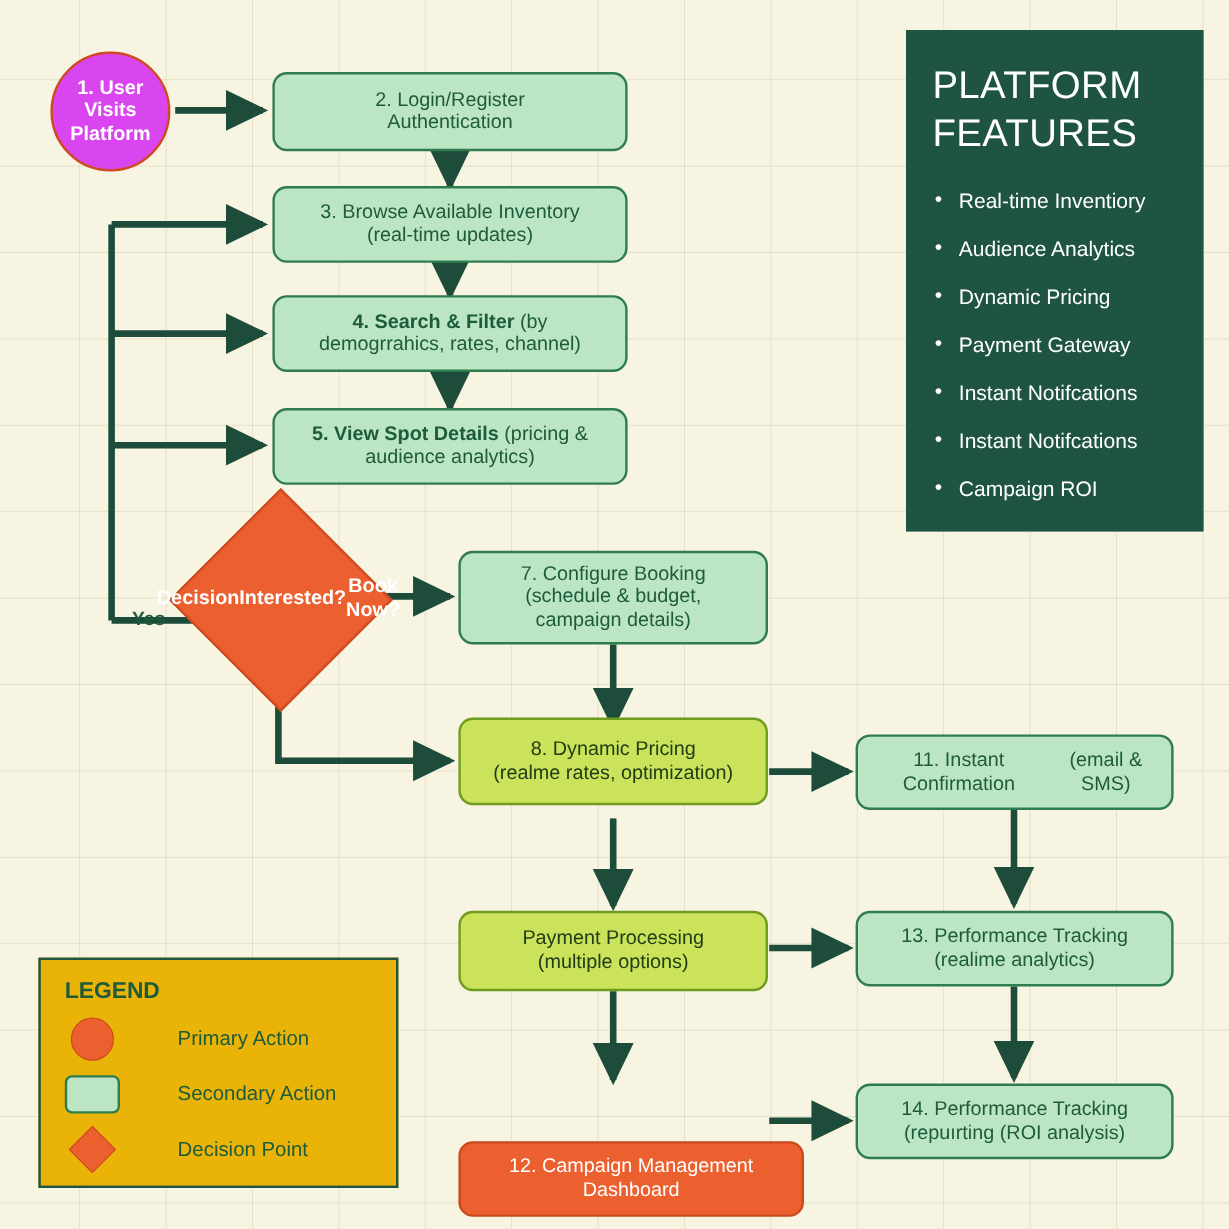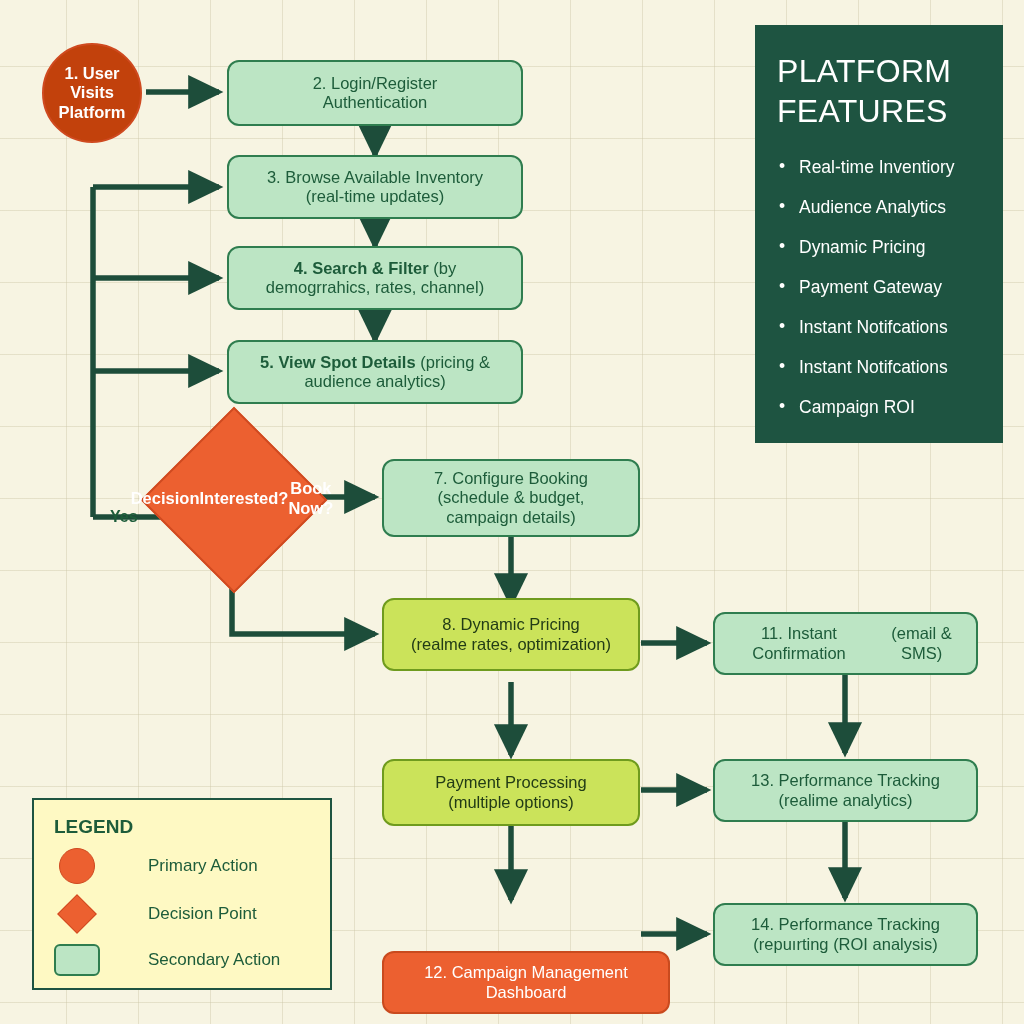--- a/index.html
+++ b/index.html
@@ -33,21 +33,21 @@
   }
   .box.sec{background:#bce5c4;}
   .box.olive{background:#cbe35a;border-color:#6f9b1e;color:#223c16;}
   .box.prim{background:#ec6030;border-color:#c94a1e;color:#ffffff;}
   .box b{font-weight:bold;}
   .box .sub{font-weight:normal;}
   .box .ttl{font-weight:normal;}
 
   .circle{
     width:100px;height:100px;border-radius:50%;
-    background:#c2410c;border:2px solid #cf4a20;
+    background:#d946ef;border:2px solid #cf4a20;
     color:#fff;font-weight:bold;font-size:16.5px;
     flex-direction:column;
   }
   .diamond{
     width:128px;height:128px;background:#ec6030;border:2px solid #cf4a20;
     transform:rotate(45deg);
   }
   .diamond-wrap{position:absolute;width:128px;height:128px;}
   .diamond-label{
     position:absolute;inset:0;display:flex;flex-direction:row;
@@ -59,21 +59,21 @@
     position:absolute;left:755px;top:25px;width:248px;height:418px;
     background:#1e5441;color:#fff;padding:26px 22px;box-sizing:border-box;
   }
   #features h2{margin:0 0 26px 0;font-size:32px;font-weight:normal;letter-spacing:.3px;line-height:1.25;}
   #features ul{margin:0;padding:0;list-style:none;}
   #features li{font-size:17.5px;margin-bottom:19px;padding-left:22px;position:relative;}
   #features li .bullet{position:absolute;left:2px;top:-1px;}
 
   #legend{
     position:absolute;left:32px;top:798px;width:300px;height:192px;
-    background:#fef9c3;border:2px solid #1e5441;box-sizing:border-box;padding:16px 20px;
+    background:#eab308;border:2px solid #1e5441;box-sizing:border-box;padding:16px 20px;
   }
   #legend h3{margin:0 0 10px 0;font-size:19px;color:#1d5c3a;font-weight:bold;}
   .lg-row{display:flex;align-items:center;margin-bottom:12px;gap:32px;}
   .lg-txt{font-size:17px;color:#1d5c3a;margin-left:16px;}
   .sw-circle{width:34px;height:34px;border-radius:50%;background:#ec6030;border:1px solid #cf4a20;}
   .sw-box{width:46px;height:28px;border-radius:6px;background:#bce5c4;border:2px solid #2f7d4f;}
   .sw-diamond{width:26px;height:26px;background:#ec6030;border:1px solid #cf4a20;transform:rotate(45deg);margin:4px 4px 4px 4px;}
   .sw-wrap{width:46px;display:flex;justify-content:center;}
 
   .edge-label{position:absolute;font-size:16px;font-weight:bold;color:#1d5c3a;}
@@ -222,23 +222,23 @@
 <div id="legend">
   <h3>LEGEND</h3>
   <div class="lg-row">
     <div class="sw-wrap">
         <div class="sw-circle"></div>
       </div>
     <span class="lg-txt">Primary Action</span>
   </div>
   <div class="lg-row">
     <div class="sw-wrap">
+        <div class="sw-box"></div>
+      </div>
+    <span class="lg-txt">Secondary Action</span>
+  </div>
+  <div class="lg-row">
+    <div class="sw-wrap">
         <div class="sw-diamond"></div>
       </div>
     <span class="lg-txt">Decision Point</span>
   </div>
-  <div class="lg-row">
-    <div class="sw-wrap">
-        <div class="sw-box"></div>
-      </div>
-    <span class="lg-txt">Secondary Action</span>
-  </div>
 </div>
 
 </body></html>

